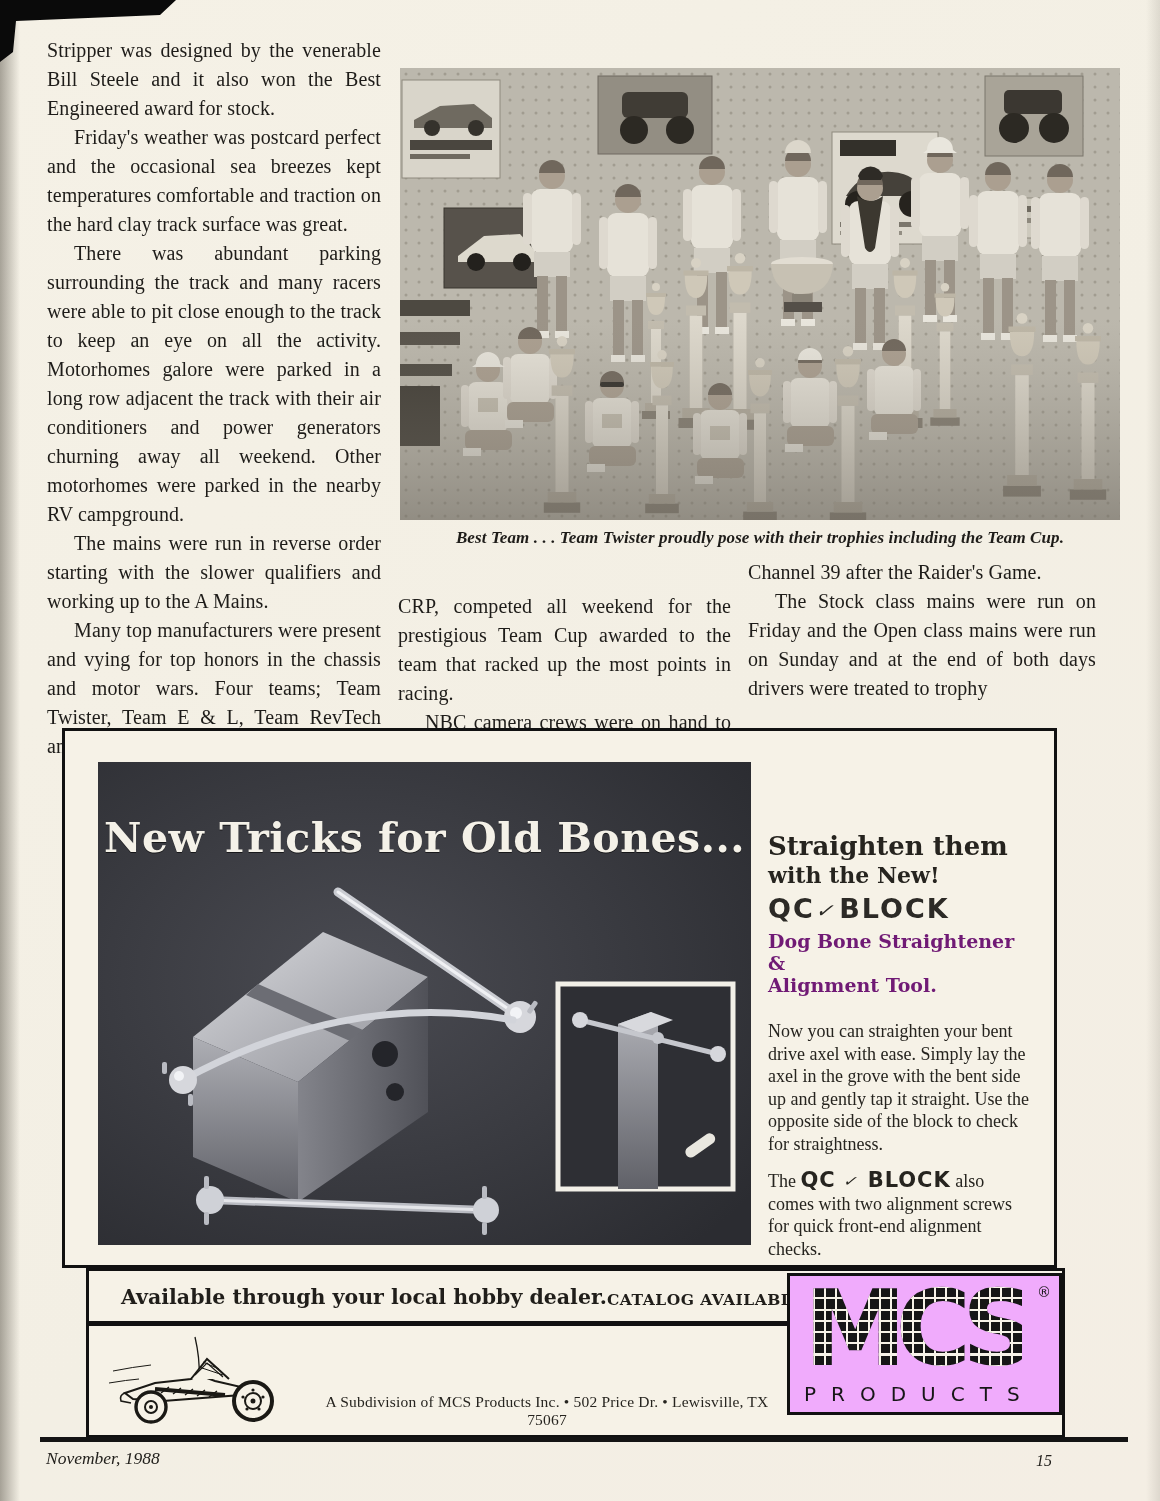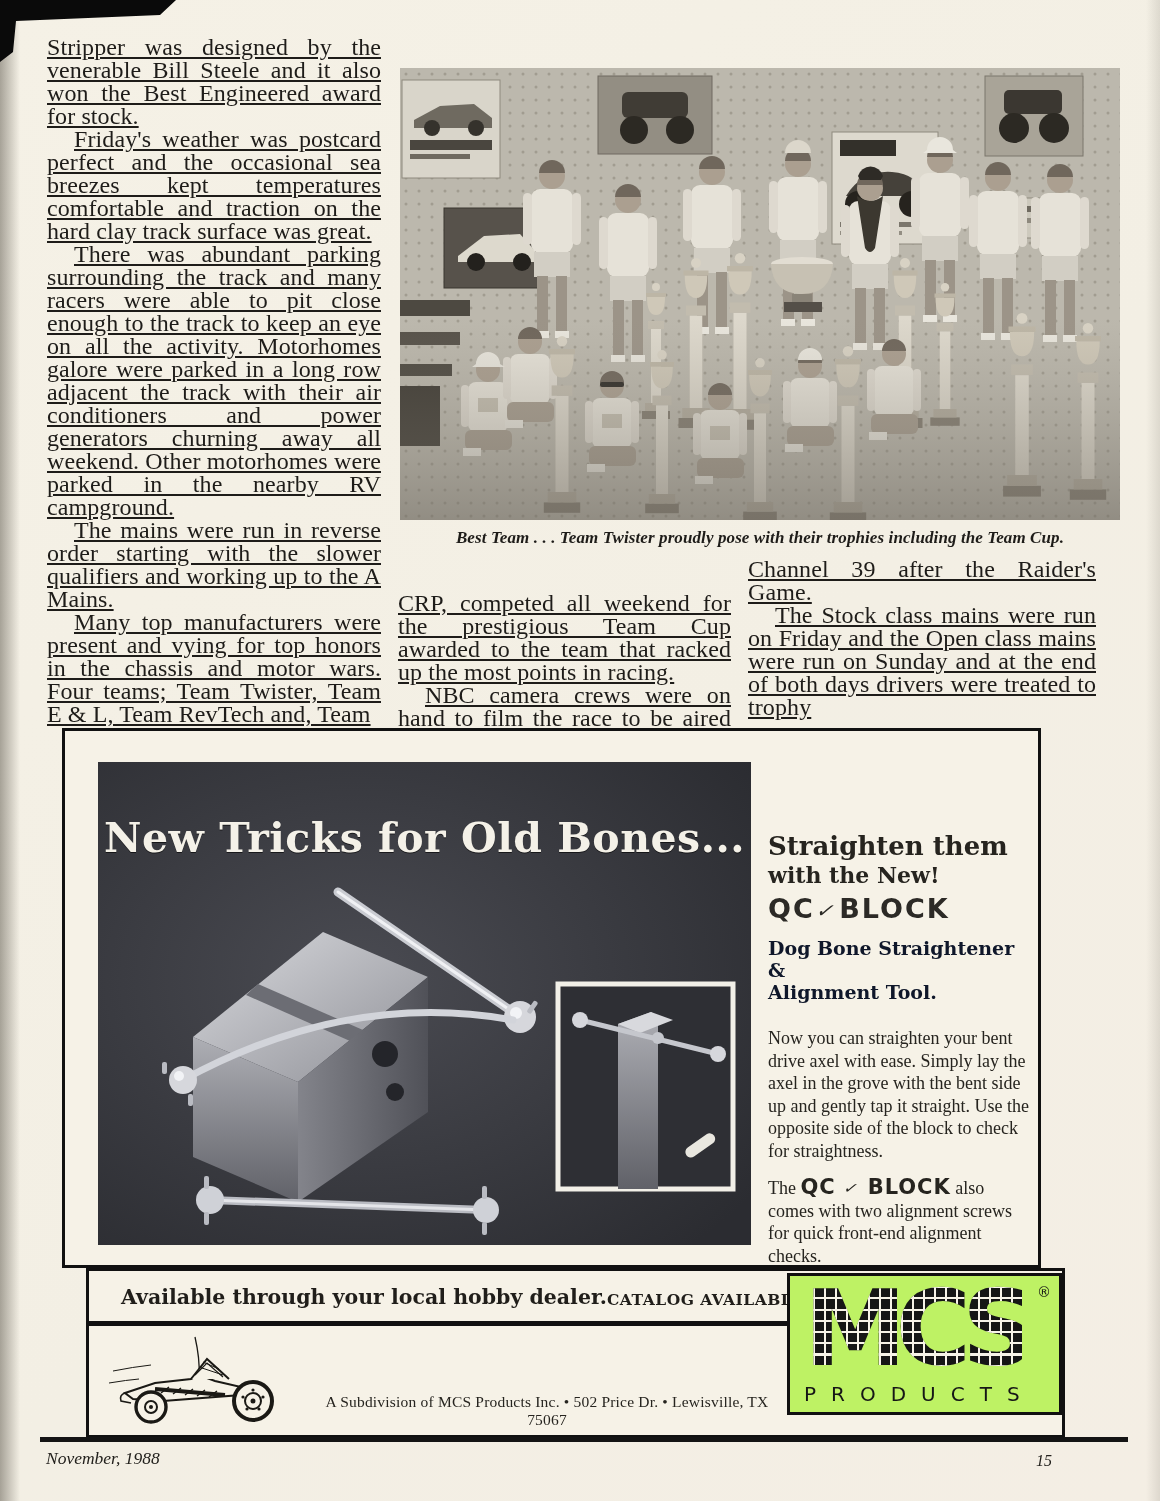--- a/index.html
+++ b/index.html
@@ -8,65 +8,65 @@
     background:linear-gradient(135deg,#f5f1e6 0%,#f3efe4 55%,#f4eee4 100%);
     font-family:"Liberation Serif", serif;color:#1e1c19;overflow:hidden;
   }
   .edge-shadow-left{position:absolute;left:0;top:0;width:20px;height:100%;
     background:linear-gradient(to right,rgba(40,35,25,.38),rgba(40,35,25,0));}
   .edge-shadow-right{position:absolute;right:0;top:0;width:14px;height:100%;
     background:linear-gradient(to left,rgba(60,55,45,.12),rgba(60,55,45,0));}
   .scan-corner{position:absolute;left:0;top:0;width:180px;height:62px;background:#0a0a0a;
     clip-path:polygon(0 0,176px 0,160px 15px,16px 21px,13px 52px,0 62px);}
   
-  .col{position:absolute;text-align:justify;font-size:24px;line-height:23px;letter-spacing:.1px;text-decoration:underline;}
+  .col{position:absolute;text-align:justify;font-size:20px;line-height:29px;letter-spacing:.1px;}
   .col p{margin:0;}
   .col p.ind{text-indent:27px;}
   #col1{left:47px;top:36px;width:334px;}
   #col2{left:398px;top:558px;width:333px;margin-top:34px;}
   #col3{left:748px;top:558px;width:348px;}
   
   .photo-wrap{position:absolute;left:400px;top:68px;width:720px;height:452px;background:#b9b5aa;}
   .photo-wrap svg{display:block;width:100%;height:100%;}
   .caption{position:absolute;left:400px;top:528px;width:720px;text-align:center;
     font-size:17px;font-weight:bold;font-style:italic;letter-spacing:.1px;}
   
   .qc-ad{position:absolute;left:62px;top:728px;width:973px;height:534px;
-    border:3px solid #111;background:#f6f2e7;}
+    border:3px solid #111;background:#f6f2e7;padding-left:16px;}
   .ad-photo{position:absolute;left:33px;top:31px;width:653px;height:483px;background:#313237;}
   .ad-photo svg{display:block;width:100%;height:100%;}
   .ad-headline{position:absolute;left:0;top:52px;width:100%;text-align:center;
     color:#f4f1e8;font-weight:bold;font-size:41px;letter-spacing:.5px;
     font-family:"DejaVu Serif",serif;text-shadow:0 1px 0 rgba(0,0,0,.6);}
   .ad-right{position:absolute;left:703px;top:100px;width:262px;}
   .ad-sub1{font-size:26px;font-weight:bold;line-height:30px;font-family:"DejaVu Serif",serif;color:#26241f;}
   .ad-sub2{font-size:22px;font-weight:bold;line-height:28px;font-family:"DejaVu Serif",serif;color:#26241f;}
   .qcblock{font-family:"DejaVu Sans",sans-serif;font-weight:bold;font-size:27px;
     letter-spacing:2px;color:#2c2a26;margin-top:4px;}
   .qcblock .chk{display:inline-block;transform:skewX(-18deg) scaleY(.85);font-size:22px;margin:0 2px;}
-  .ad-desc{font-size:19px;font-weight:bold;line-height:22px;margin-top:13px;font-family:"DejaVu Serif",serif;color:#0f172a;}
+  .ad-desc{font-size:19px;font-weight:bold;line-height:22px;margin-top:6px;font-family:"DejaVu Serif",serif;color:#701a75;}
   .ad-body{font-size:18px;line-height:22.5px;margin-top:24px;color:#26241f;
     font-family:"Liberation Serif",serif;}
   .ad-body2{margin-top:14px;}
   .qcinline{font-family:"DejaVu Sans",sans-serif;font-weight:bold;font-size:21px;letter-spacing:1px;}
   .qcinline .chk{display:inline-block;transform:skewX(-18deg) scaleY(.85);font-size:17px;}
   .made-in{margin-top:46px;font-size:11.5px;letter-spacing:.8px;color:#3a3831;
     font-family:"Liberation Serif",serif;}
   
   .dealer-ad{position:absolute;left:62px;top:1268px;width:973px;height:164px;
     border:3px solid #111;background:#f6f2e7;margin-left:24px;}
   .dealer-line{position:absolute;left:32px;top:14px;font-size:20.5px;font-weight:bold;
     font-family:"DejaVu Serif",serif;color:#201e1a;}
   .catalog{position:absolute;left:518px;top:19px;font-size:15.5px;font-weight:bold;
     letter-spacing:.5px;font-family:"DejaVu Serif",serif;color:#201e1a;}
   .dealer-rule{position:absolute;left:0px;top:50px;width:698px;height:5px;background:#111;}
   .buggy{position:absolute;left:14px;top:60px;width:210px;height:100px;}
   .address{position:absolute;left:218px;top:122px;width:480px;text-align:center;
     font-size:15.5px;color:#26241f;letter-spacing:.2px;}
-  .mcs-box{position:absolute;left:698px;top:2px;width:269px;height:136px;border:3px solid #111;background:#bef264;}
+  .mcs-box{position:absolute;left:698px;top:2px;width:269px;height:136px;border:3px solid #111;background:#f0abfc;}
   .mcs-logo{position:absolute;left:14px;top:2px;width:218px;height:100px;
     font-family:"DejaVu Sans",sans-serif;font-weight:bold;font-size:103px;line-height:100px;
     letter-spacing:-11px;transform:scaleY(1.02);
     background-image:
       repeating-linear-gradient(to right,rgba(255,255,255,0) 0 9px,#f7f3e8 9px 11px),
       repeating-linear-gradient(to bottom,rgba(255,255,255,0) 0 9px,#f7f3e8 9px 11px),
       linear-gradient(#161616,#161616);
     -webkit-background-clip:text;background-clip:text;color:transparent;}
   .mcs-reg{position:absolute;right:8px;top:8px;font-size:14px;color:#161616;font-family:"DejaVu Sans",sans-serif;}
   .mcs-products{position:absolute;left:14px;bottom:6px;width:240px;font-family:"DejaVu Sans",sans-serif;

